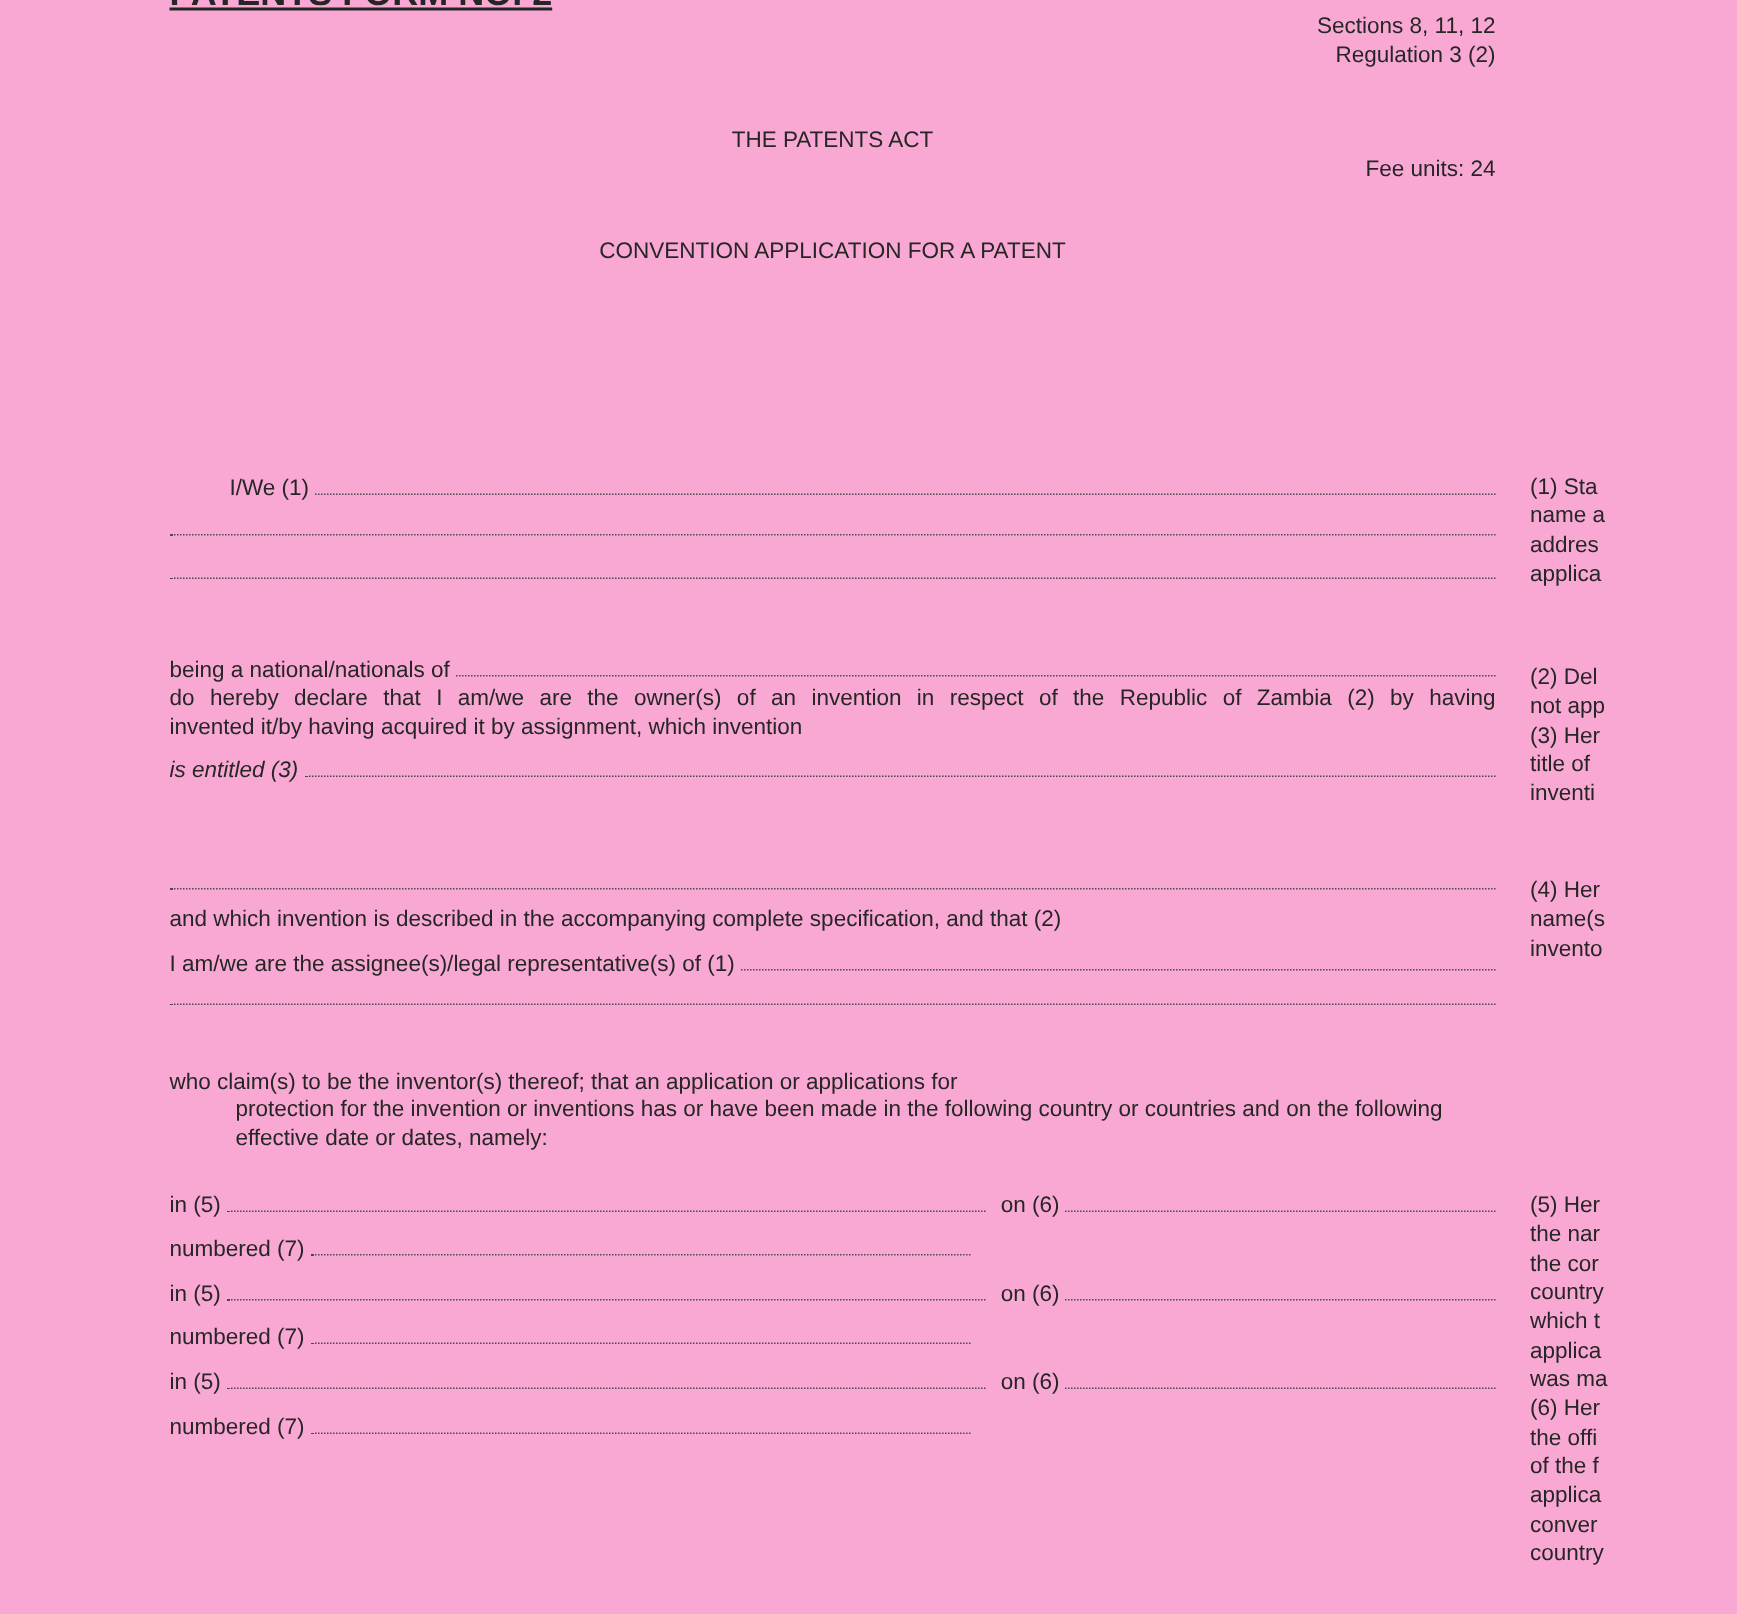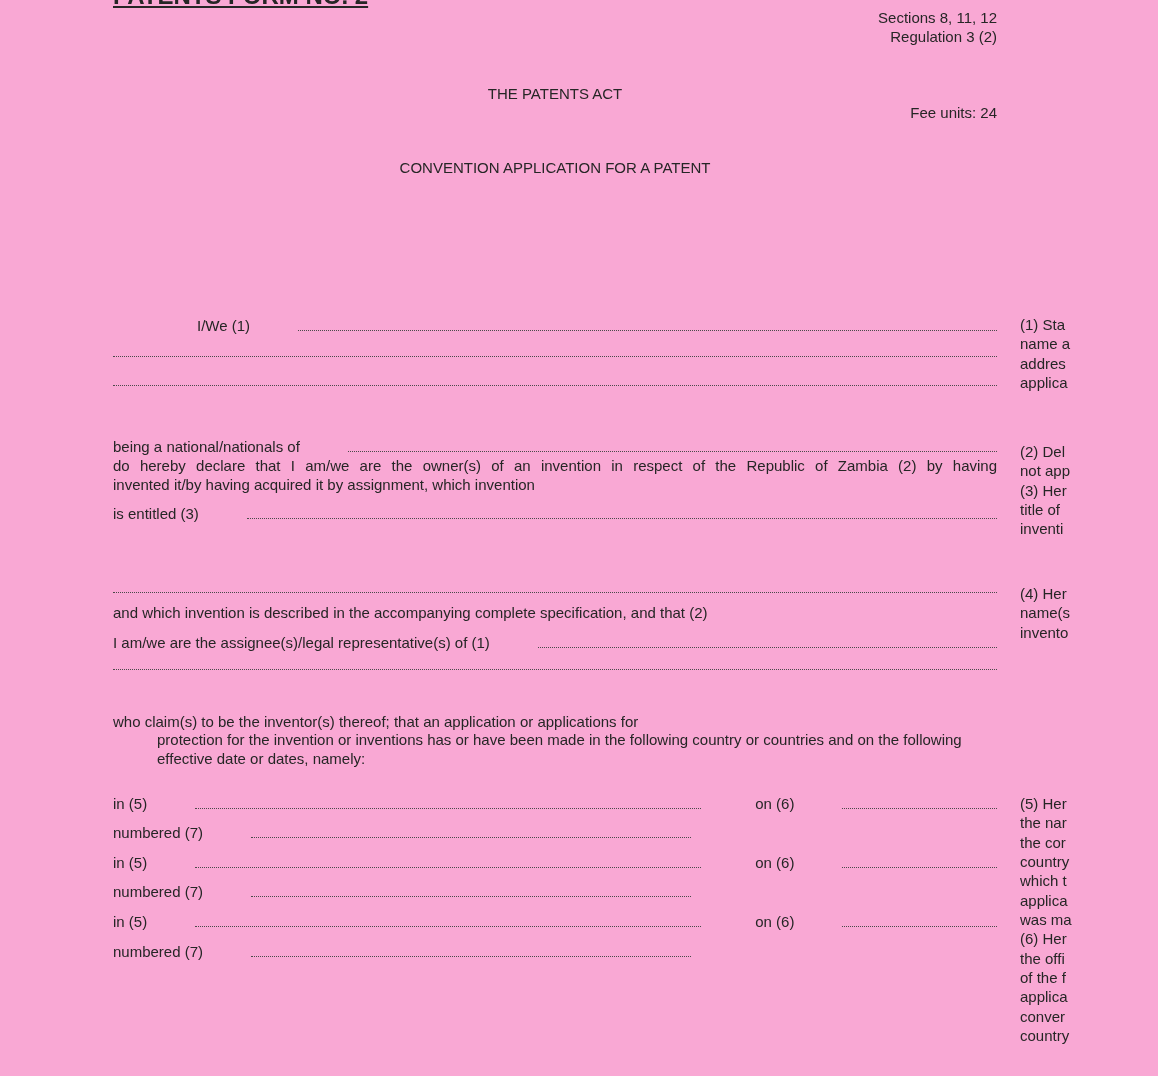--- a/index.html
+++ b/index.html
@@ -16,21 +16,21 @@
   .italic { font-style:italic; }
   .formno {
     position:absolute; left:113px; top:-16px; font-size:24px; font-weight:bold;
     text-decoration:underline; white-space:nowrap; line-height:24px;
   }
   .line { line-height:19px; white-space:nowrap; }
   .para { line-height:19.3px; }
   .just { text-align:justify; text-align-last:justify; }
   .row {
     position:absolute; left:113px; width:884px; display:flex;
-    align-items:baseline; line-height:19px; white-space:nowrap; height:19px;gap:44px;
+    align-items:baseline; line-height:19px; white-space:nowrap; height:19px;
   }
   .leader {
     height:3px; border-bottom:1.7px dotted #4a4a4a; flex:1 1 auto; margin-left:4px;
   }
   .leader.fixed1 { flex:0 0 506px; }
   .leader.fixedn { flex:0 0 440px; }
   .on-label { margin-left:10px; }
   .indent { flex:0 0 40px; }
   .dotline {
     position:absolute; left:113px; width:884px; height:0;
@@ -66,21 +66,21 @@
   <div class="dotline" style="top:385px;"></div>
 
   <div class="row" style="top:437px;">
     <span>being a national/nationals of</span>
     <span class="leader"></span>
   </div>
   <div class="abs col para" style="top:456px;">
     <div class="just">do hereby declare that I am/we are the owner(s) of an invention in respect of the Republic of Zambia (2) by having</div>
     <div>invented it/by having acquired it by assignment, which invention</div>
   </div>
-  <div class="row" style="top:504px;">
+  <div class="row" style="top:504px;font-style:italic;">
     <span>is entitled (3)</span>
     <span class="leader"></span>
   </div>
 
   <div class="dotline" style="top:592px;"></div>
   <div class="abs col line" style="top:603px;">and which invention is described in the accompanying complete specification, and that (2)</div>
 
   <div class="row" style="top:633px;">
     <span>I am/we are the assignee(s)/legal representative(s) of (1)</span>
     <span class="leader"></span>

